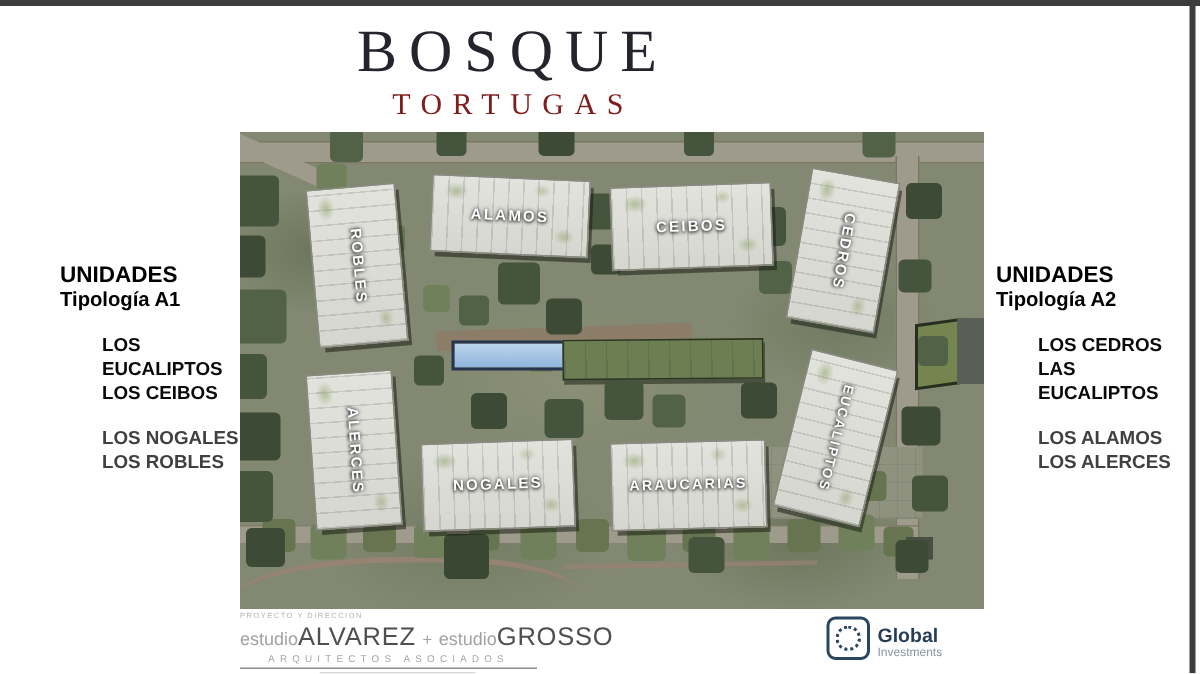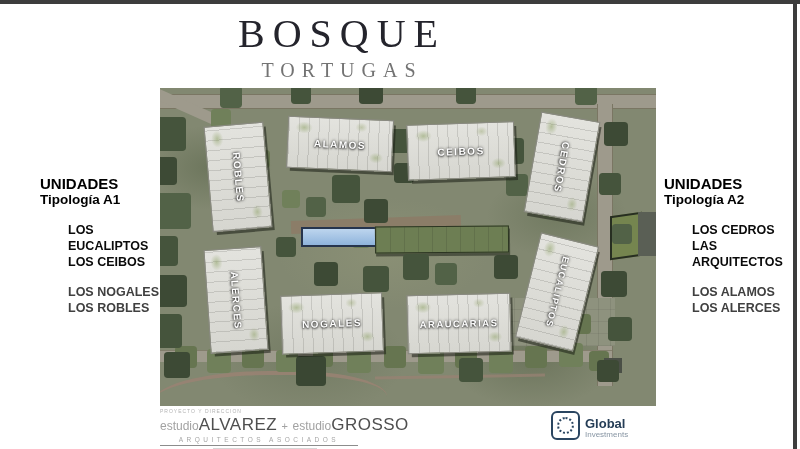--- a/index.html
+++ b/index.html
@@ -6,21 +6,21 @@
   #canvas{position:relative;width:800px;height:449px;background:#ffffff;overflow:hidden;
           font-family:"Liberation Sans", sans-serif;}
 
   
   .frame-top{position:absolute;left:0;top:0;width:800px;height:4px;background:#3d3d3d;}
   .frame-right{position:absolute;left:793px;top:0;width:4px;height:449px;background:#3d3d3d;}
 
   
   .hdr{position:absolute;left:0;top:12px;width:684px;text-align:center;color:#24242c;}
   .hdr .title{font-family:"Liberation Serif", serif;font-size:40px;letter-spacing:8px;line-height:44px;}
-  .hdr .subtitle{font-family:"Liberation Serif", serif;font-size:20px;letter-spacing:7px;line-height:24px;margin-top:2px;color:#737373;}
+  .hdr .subtitle{font-family:"Liberation Serif", serif;font-size:20px;letter-spacing:7px;line-height:24px;margin-top:2px;color:#7f1d1d;}
 
   
   .panel{position:absolute;top:176px;font-weight:bold;line-height:16px;}
   .panel-left{left:40px;width:125px;}
   .panel-right{left:664px;width:132px;}
   .panel .heading{font-size:15px;color:#000;}
   .panel .typology{font-size:13.5px;color:#000;}
   .panel .group{margin-top:14px;}
   .panel .unit{font-size:12.5px;color:#0a0a0a;padding-left:28px;}
   .panel .unit.dim{color:#404040;}
@@ -151,21 +151,21 @@
       <div class="unit dim">LOS NOGALES</div>
       <div class="unit dim">LOS ROBLES</div>
     </div>
   </div>
 
   <div class="panel panel-right">
     <div class="heading">UNIDADES</div>
     <div class="typology">Tipología A2</div>
     <div class="group">
       <div class="unit">LOS CEDROS</div>
-      <div class="unit">LAS ARQUITECTOS</div>
+      <div class="unit">LAS EUCALIPTOS</div>
     </div>
     <div class="group">
       <div class="unit dim">LOS ALAMOS</div>
       <div class="unit dim">LOS ALERCES</div>
     </div>
   </div>
 
   <div class="map">
     <div class="mottle"></div>
     <div class="road road-top"></div>

